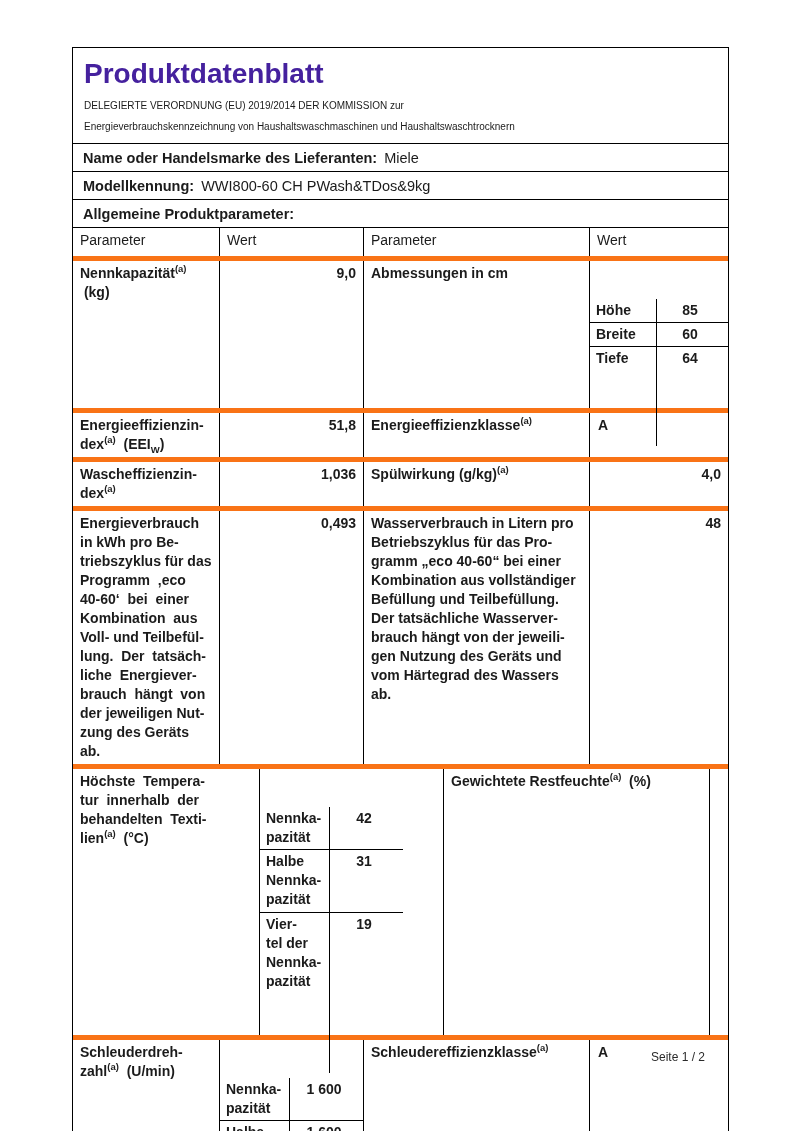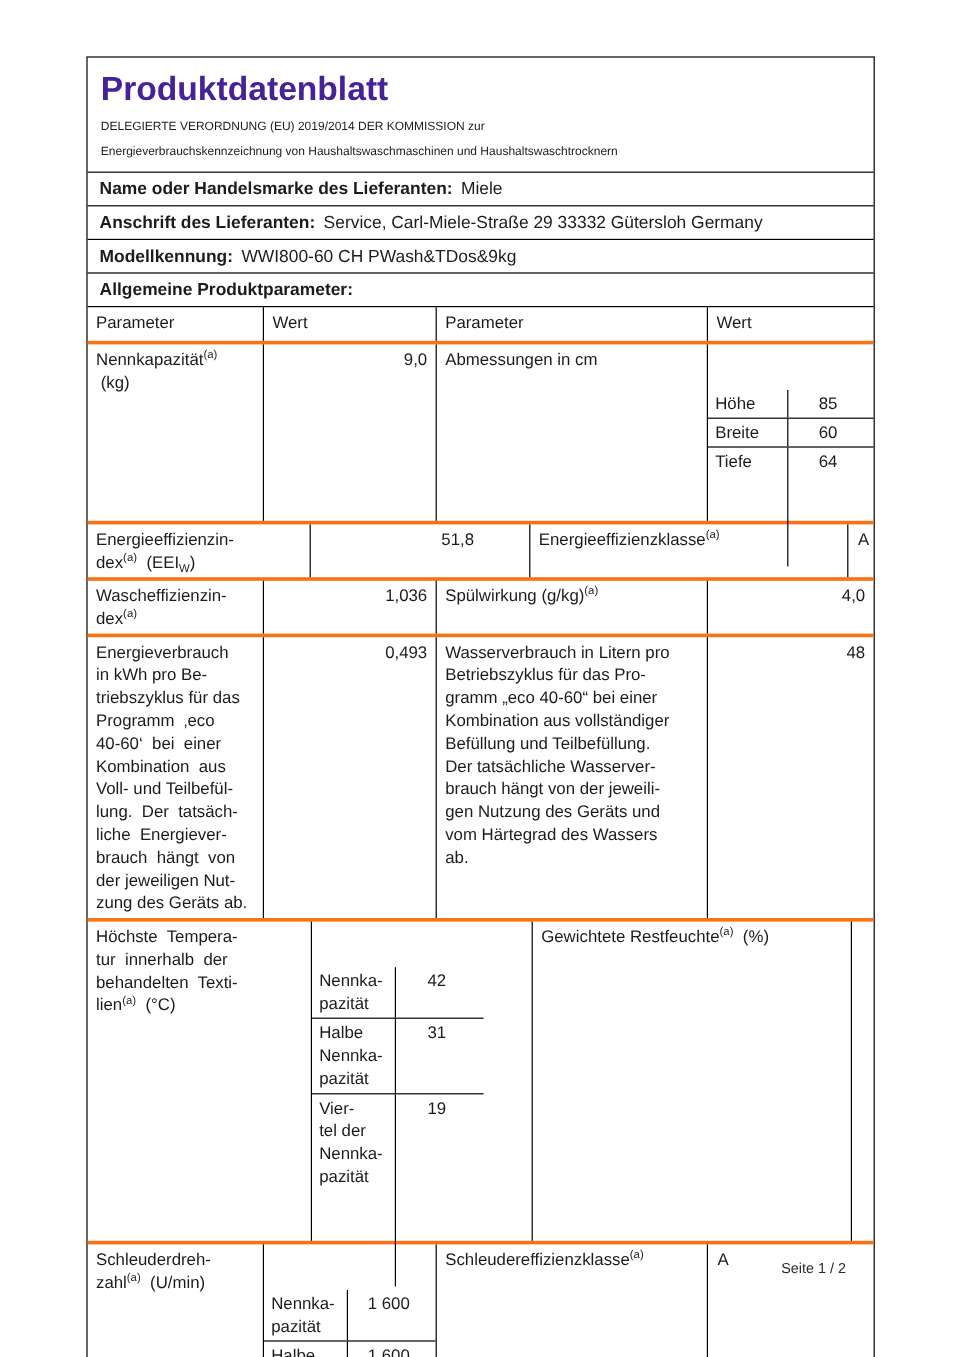--- a/index.html
+++ b/index.html
@@ -14,30 +14,30 @@
   .reg { font-size:10px; line-height:21px; margin-top:3px; white-space:pre-line; }
 
   
   .labelrow { min-height:28px; border-bottom:1px solid #000; padding:4px 10px 3px;
     font-size:14.5px; line-height:20px; }
   .b { font-weight:bold; }
   .v { margin-left:7px; }
 
   
   .trow { display:grid; grid-template-columns:146px 144px 226px 139px; font-size:14px; line-height:19px; }
-  .trow + .trow { border-top:3px solid #f97316; }
+  .trow + .trow { border-top:5px solid #f97316;font-weight:bold; }
   .c { border-left:1px solid #000; padding:3px 7px 3px 7px; white-space:pre-wrap; }
   .c:first-child { border-left:none; }
   .val { text-align:right; }
   .txt { padding-left:8px; }
   .host { padding:0; }
 
   .th { min-height:28px; }
   .r1 { min-height:66px; }
-  .r2 { min-height:46px;gap:39px; }
+  .r2 { min-height:46px; }
   .r3 { min-height:46px; }
   .r4 { min-height:232px; }
   .r5 { min-height:190px;gap:40px; }
   .r6 { min-height:180px; }
 
   sup { font-size:9.5px; vertical-align:super; line-height:0; }
   sub { font-size:9.5px; vertical-align:sub; line-height:0; }
 
   
   .subcol { display:flex; flex-direction:column; height:100%; }
@@ -58,21 +58,20 @@
 <div class="sheet">
 
   <div class="head">
     <div class="title">Produktdatenblatt</div>
     <div class="reg">DELEGIERTE VERORDNUNG (EU) 2019/2014 DER KOMMISSION zur
 Energieverbrauchskennzeichnung von Haushaltswaschmaschinen und Haushaltswaschtrocknern</div>
   </div>
 
   <div class="labelrow"><span class="b">Name oder Handelsmarke des Lieferanten:</span><span class="v">Miele</span></div>
 
-  <div class="labelrow"><span class="b">Anschrift des Lieferanten:</span><span class="v">Service, Carl-Miele-Straße 29 33332 Gütersloh Germany</span></div>
 
   <div class="labelrow"><span class="b">Modellkennung:</span><span class="v">WWI800-60 CH PWash&amp;TDos&amp;9kg</span></div>
 
   <div class="labelrow"><span class="b">Allgemeine Produktparameter:</span></div>
 
   <div class="trow th">
     <div class="c">Parameter</div>
     <div class="c">Wert</div>
     <div class="c">Parameter</div>
     <div class="c">Wert</div>

